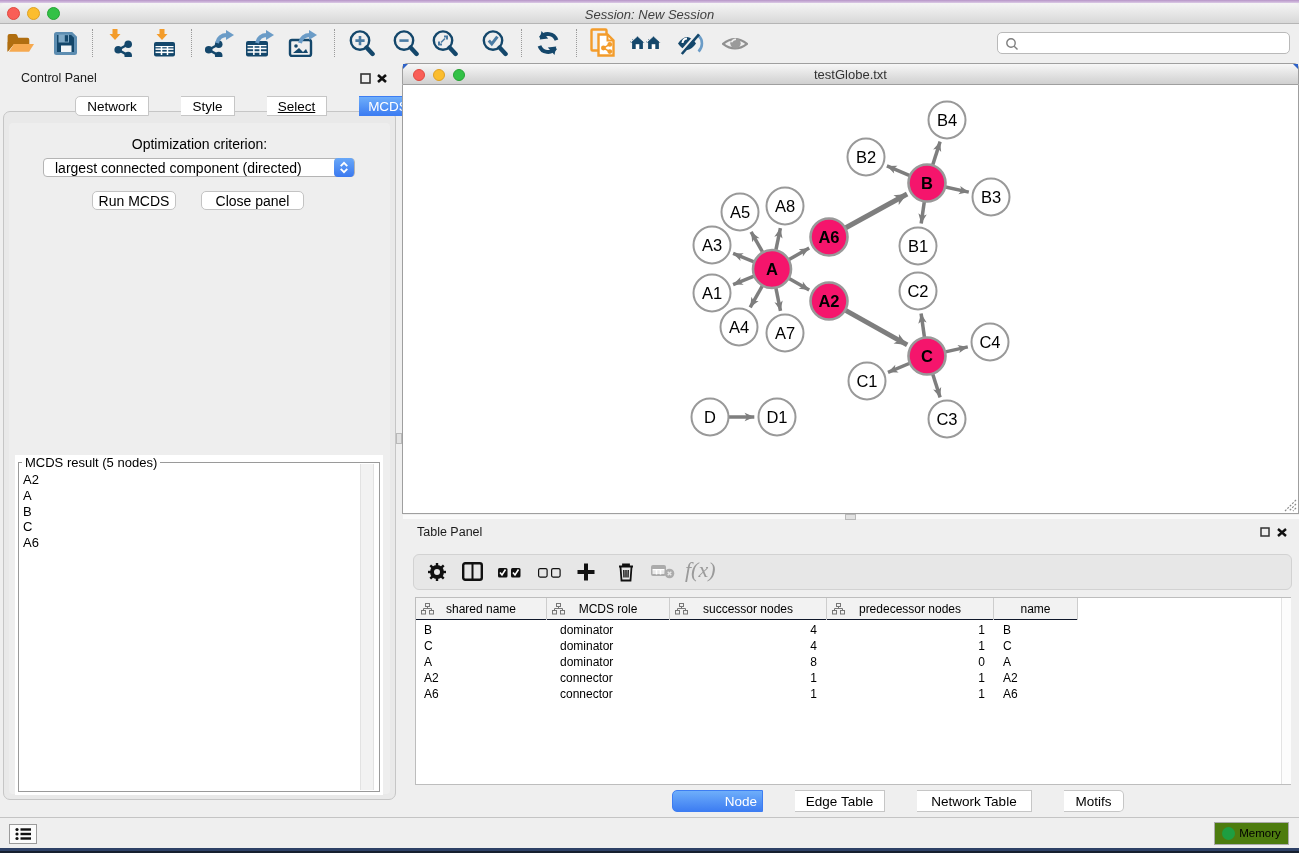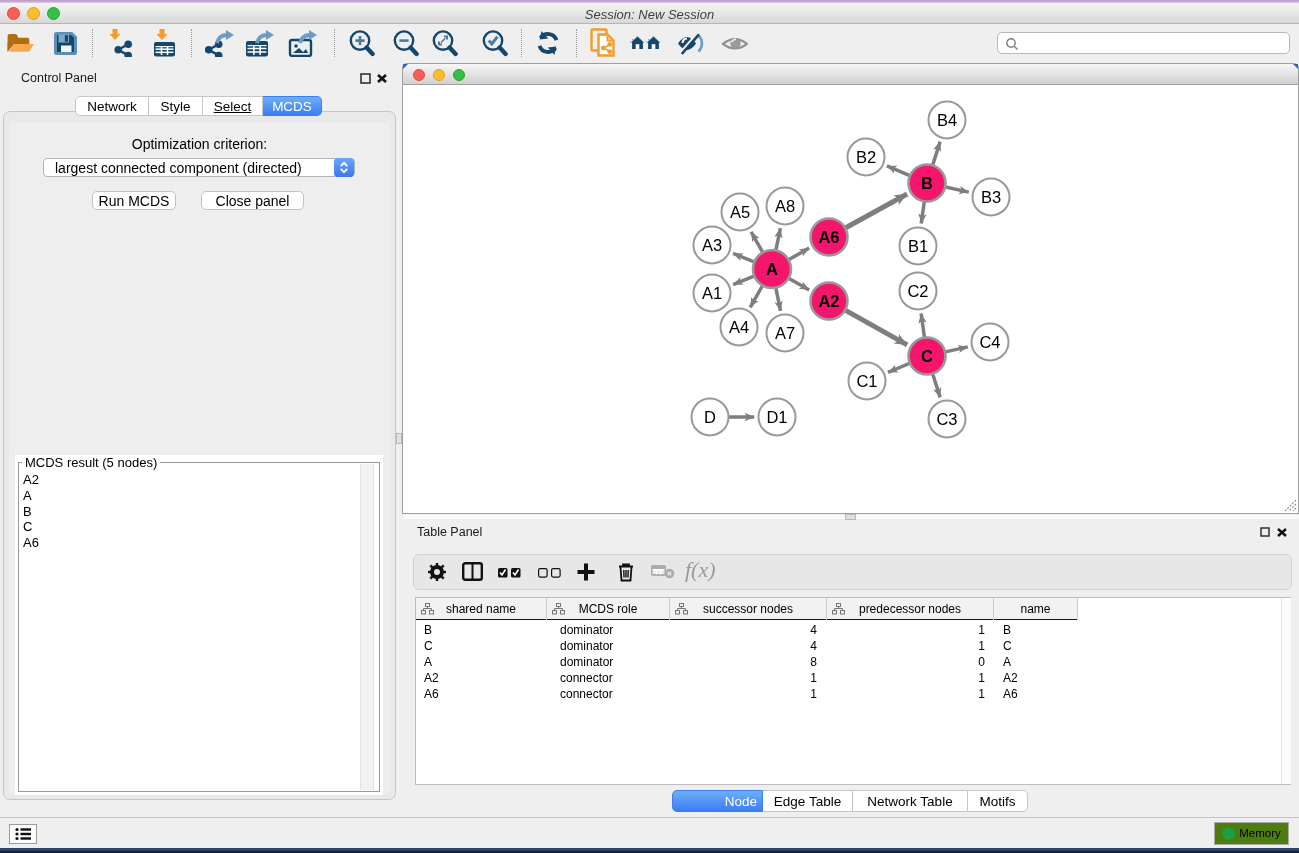--- a/index.html
+++ b/index.html
@@ -1,20 +1,20 @@
 <!DOCTYPE html>
 <html><head><meta charset="utf-8"><style>
 *{margin:0;padding:0;box-sizing:border-box;}
 html,body{width:1299px;height:853px;overflow:hidden;background:#efefef;font-family:"Liberation Sans",sans-serif;}
 .abs{position:absolute;}
 #titlebar{left:0;top:3px;width:1299px;height:21px;background:linear-gradient(#f5f5f5,#d8d8d8);border-bottom:1px solid #b5b5b5;border-radius:5px 5px 0 0;font-style:italic;}
 .tl{position:absolute;width:13px;height:13px;border-radius:50%;}
 .sep{position:absolute;top:29px;height:28px;width:0;border-left:1px dotted #9a9a9a;}
 .paneltitle{font-size:12.5px;color:#1a1a1a;}
-.tabs{position:absolute;display:flex;}
+.tabs{position:absolute;display:flex;gap:32px;}
 .tab{line-height:19px;font-size:13.5px;color:#000;background:#fff;border:1px solid #c6c6c6;border-left:none;text-align:center;height:20px;}
 .tab.first{border-left:1px solid #c6c6c6;border-radius:5px 0 0 5px;}
 .tab.last{border-radius:0 5px 5px 0;}
 .tab.sel{background:linear-gradient(#6eaefa,#3d7df2);color:#fff;border-color:#3d7df2;}
 .btn{position:absolute;background:#ffffff;border:1px solid #c3c3c3;border-radius:5px;font-size:14px;text-align:center;color:#000;}
 .hcell{position:relative;height:22px;border-right:1px solid #cdcdcd;font-size:12px;text-align:center;line-height:23px;color:#000;}
 .hicon{position:absolute;left:5px;top:5px;}
 .trow{position:absolute;font-size:12px;color:#000;height:16px;line-height:16px;}
 </style></head>
 <body>
@@ -173,20 +173,21 @@
     <div class="abs" style="left:3px;top:7px;right:3px;bottom:3px;border:1px solid #9a9a9a;">
       <div class="abs" style="left:3px;top:-8px;background:#fff;padding:0 3px;font-size:13px;color:#000;">MCDS result (5 nodes)</div>
       <div class="abs" style="left:4px;top:9px;font-size:13px;line-height:15.8px;color:#000;">A2<br>A<br>B<br>C<br>A6</div>
       <div class="abs" style="right:5px;top:1px;bottom:1px;width:14px;background:#f2f2f2;border-left:1px solid #e2e2e2;border-right:1px solid #e2e2e2;"></div>
     </div>
   </div>
 <div class="abs" style="left:402px;top:63px;width:897px;height:22px;background:linear-gradient(#f7f7f7,#d0d0d0);border:1px solid #9f9f9f;border-radius:5px 5px 0 0;">
     <div class="tl" style="left:10px;top:5px;width:12px;height:12px;background:#f95e57;border:0.5px solid #e0493f;"></div>
     <div class="tl" style="left:30px;top:5px;width:12px;height:12px;background:#fbbd2e;border:0.5px solid #dfa023;"></div>
     <div class="tl" style="left:50px;top:5px;width:12px;height:12px;background:#32c146;border:0.5px solid #27a335;"></div>
+    <div class="abs" style="left:0;right:0;top:3px;text-align:center;font-size:13px;color:#333;">testGlobe.txt</div>
     <svg class="abs" style="left:0px;top:0px" width="6" height="6">
       <path d="M0,0 L5,0 L0,5 Z" fill="#2e62c8"></path>
     </svg>
     <svg class="abs" style="right:0px;top:0px" width="6" height="6">
       <path d="M6,0 L1,0 L6,5 Z" fill="#2e62c8"></path>
     </svg>
   </div>
 <div class="abs" style="left:402px;top:85px;width:897px;height:429px;background:#fff;border:1px solid #9f9f9f;border-top:none;"></div>
 <div class="abs" style="left:403px;top:514.5px;width:896px;height:4.5px;background:#fafafa;"></div>
 <svg class="abs" style="left:1284px;top:499px" width="13" height="13" viewBox="0 0 13 13">

